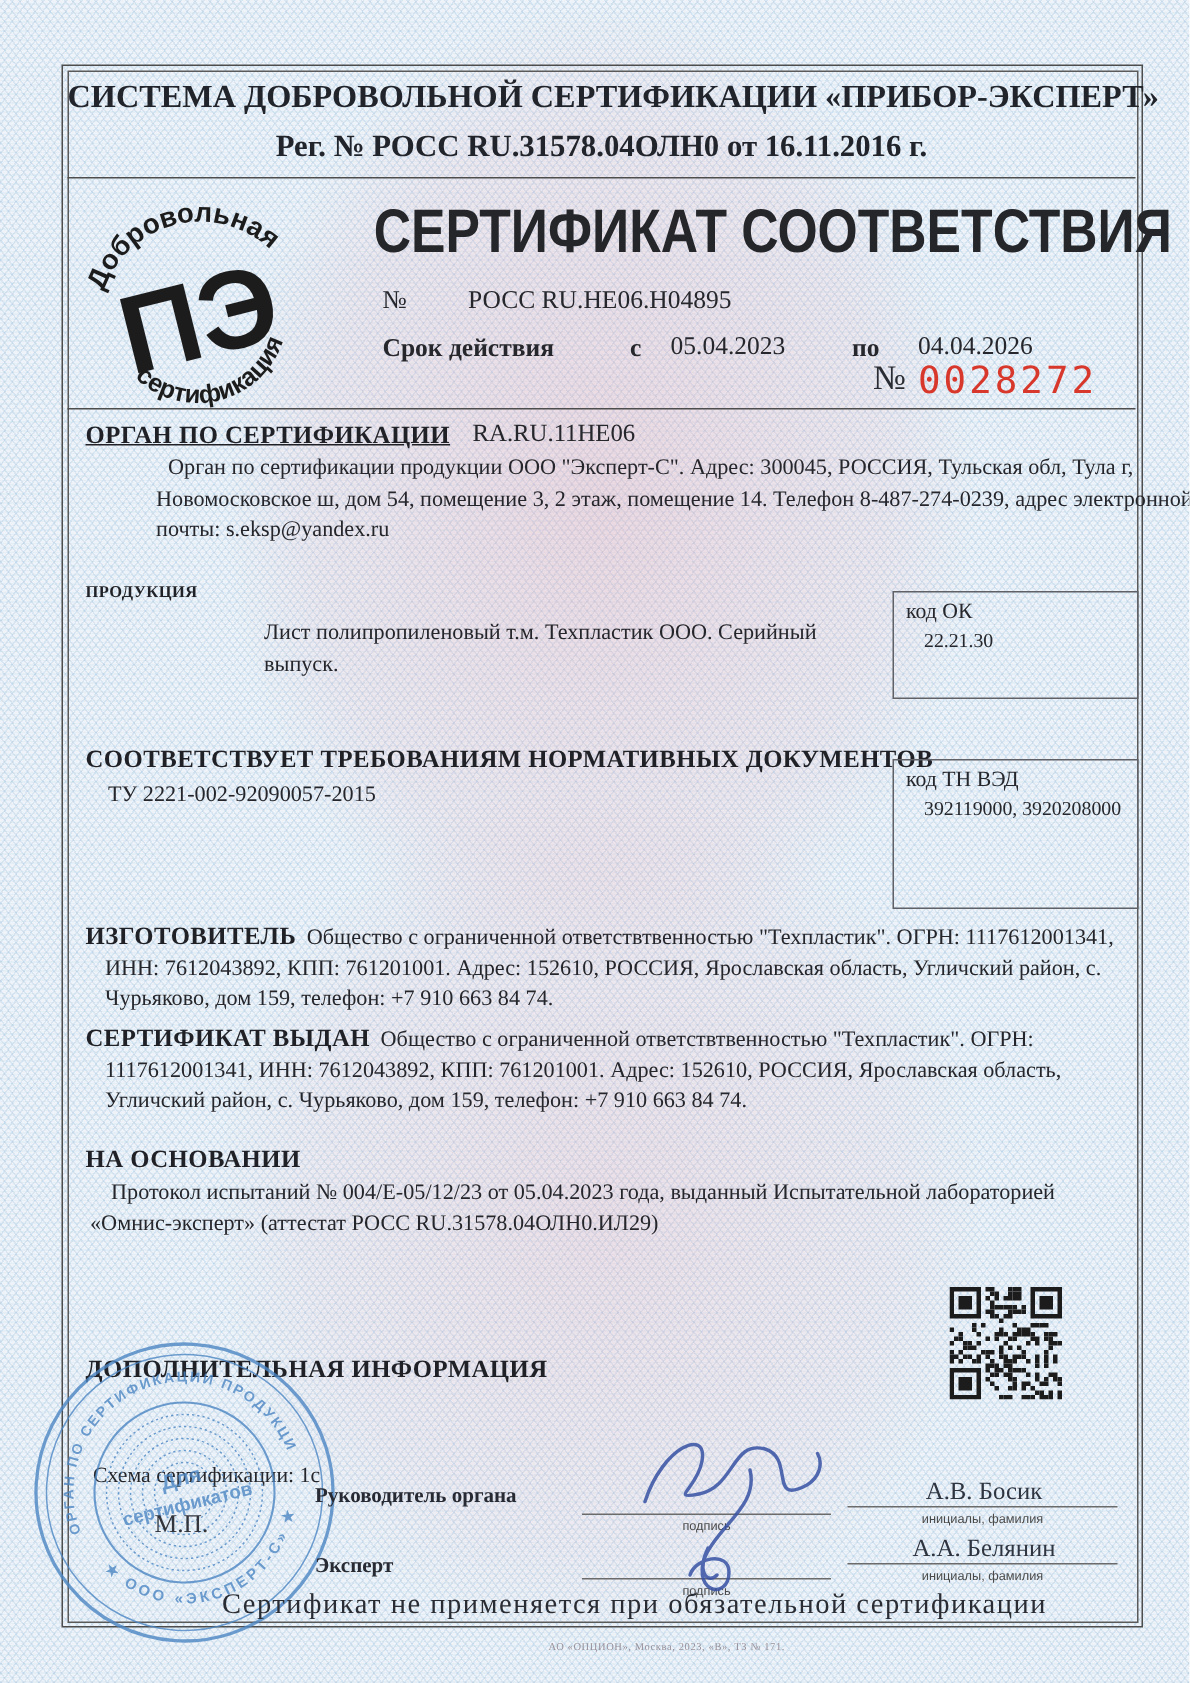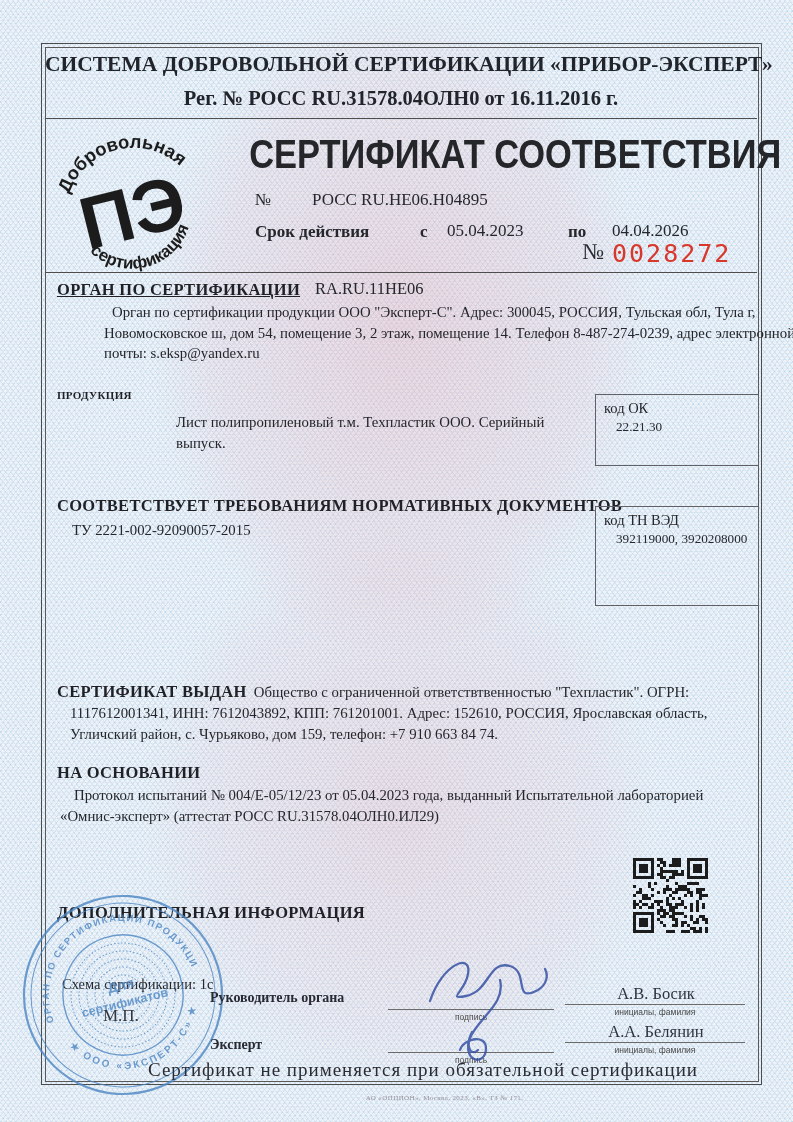--- a/index.html
+++ b/index.html
@@ -92,20 +92,21 @@
     <div class="val">22.21.30</div>
   </div>
 
   <div class="abs seclabel" style="left:57px;top:496px;">СООТВЕТСТВУЕТ ТРЕБОВАНИЯМ НОРМАТИВНЫХ ДОКУМЕНТОВ</div>
   <div class="abs body-text" style="left:72px;top:520px;width:500px;">ТУ 2221-002-92090057-2015</div>
   <div class="abs codebox" style="left:595px;top:506px;width:146px;height:88px;">
     <div>код ТН ВЭД</div>
     <div class="val">392119000, 3920208000</div>
   </div>
 
+  <p class="abs body-text para" style="left:57px;top:612px;width:700px;margin:0;"><b>ИЗГОТОВИТЕЛЬ</b><span>Общество с ограниченной ответствтвенностью "Техпластик". ОГРН: 1117612001341, ИНН: 7612043892, КПП: 761201001. Адрес: 152610, РОССИЯ, Ярославская область, Угличский район, с. Чурьяково, дом 159, телефон: +7 910 663 84 74.</span></p>
 
   <p class="abs body-text para" style="left:57px;top:680px;width:700px;margin:0;"><b>СЕРТИФИКАТ ВЫДАН</b><span>Общество с ограниченной ответствтвенностью "Техпластик". ОГРН: 1117612001341, ИНН: 7612043892, КПП: 761201001. Адрес: 152610, РОССИЯ, Ярославская область, Угличский район, с. Чурьяково, дом 159, телефон: +7 910 663 84 74.</span></p>
 
   <div class="abs seclabel" style="left:57px;top:763px;">НА ОСНОВАНИИ</div>
   <div class="abs body-text" style="left:60px;top:785px;width:692px;text-indent:14px;">Протокол испытаний № 004/Е-05/12/23 от 05.04.2023 года, выданный Испытательной лабораторией «Омнис-эксперт» (аттестат РОСС RU.31578.04ОЛН0.ИЛ29)</div>
 
   <div class="abs seclabel" style="left:57px;top:903px;">ДОПОЛНИТЕЛЬНАЯ ИНФОРМАЦИЯ</div>
   <div class="abs body-text" style="left:62px;top:926px;font-size:14.5px;margin-top:48px;">Схема сертификации: 1с</div>
 
   <div class="abs" style="left:633px;top:858px;width:75px;height:75px;"><svg width="75" height="75" viewBox="0 0 75 75" fill="#1c1c1c">

